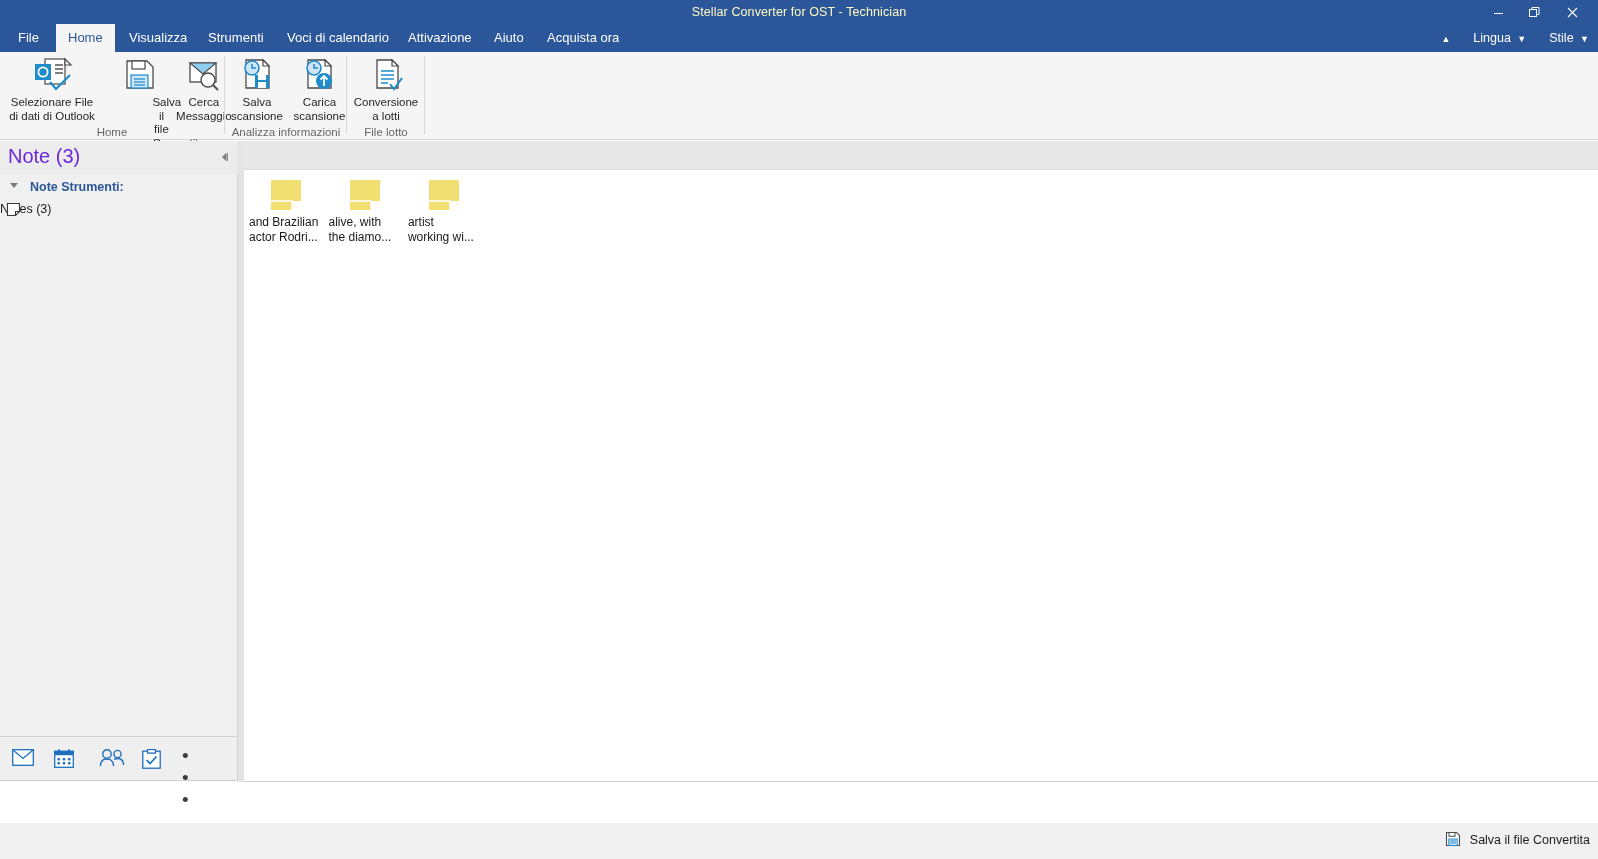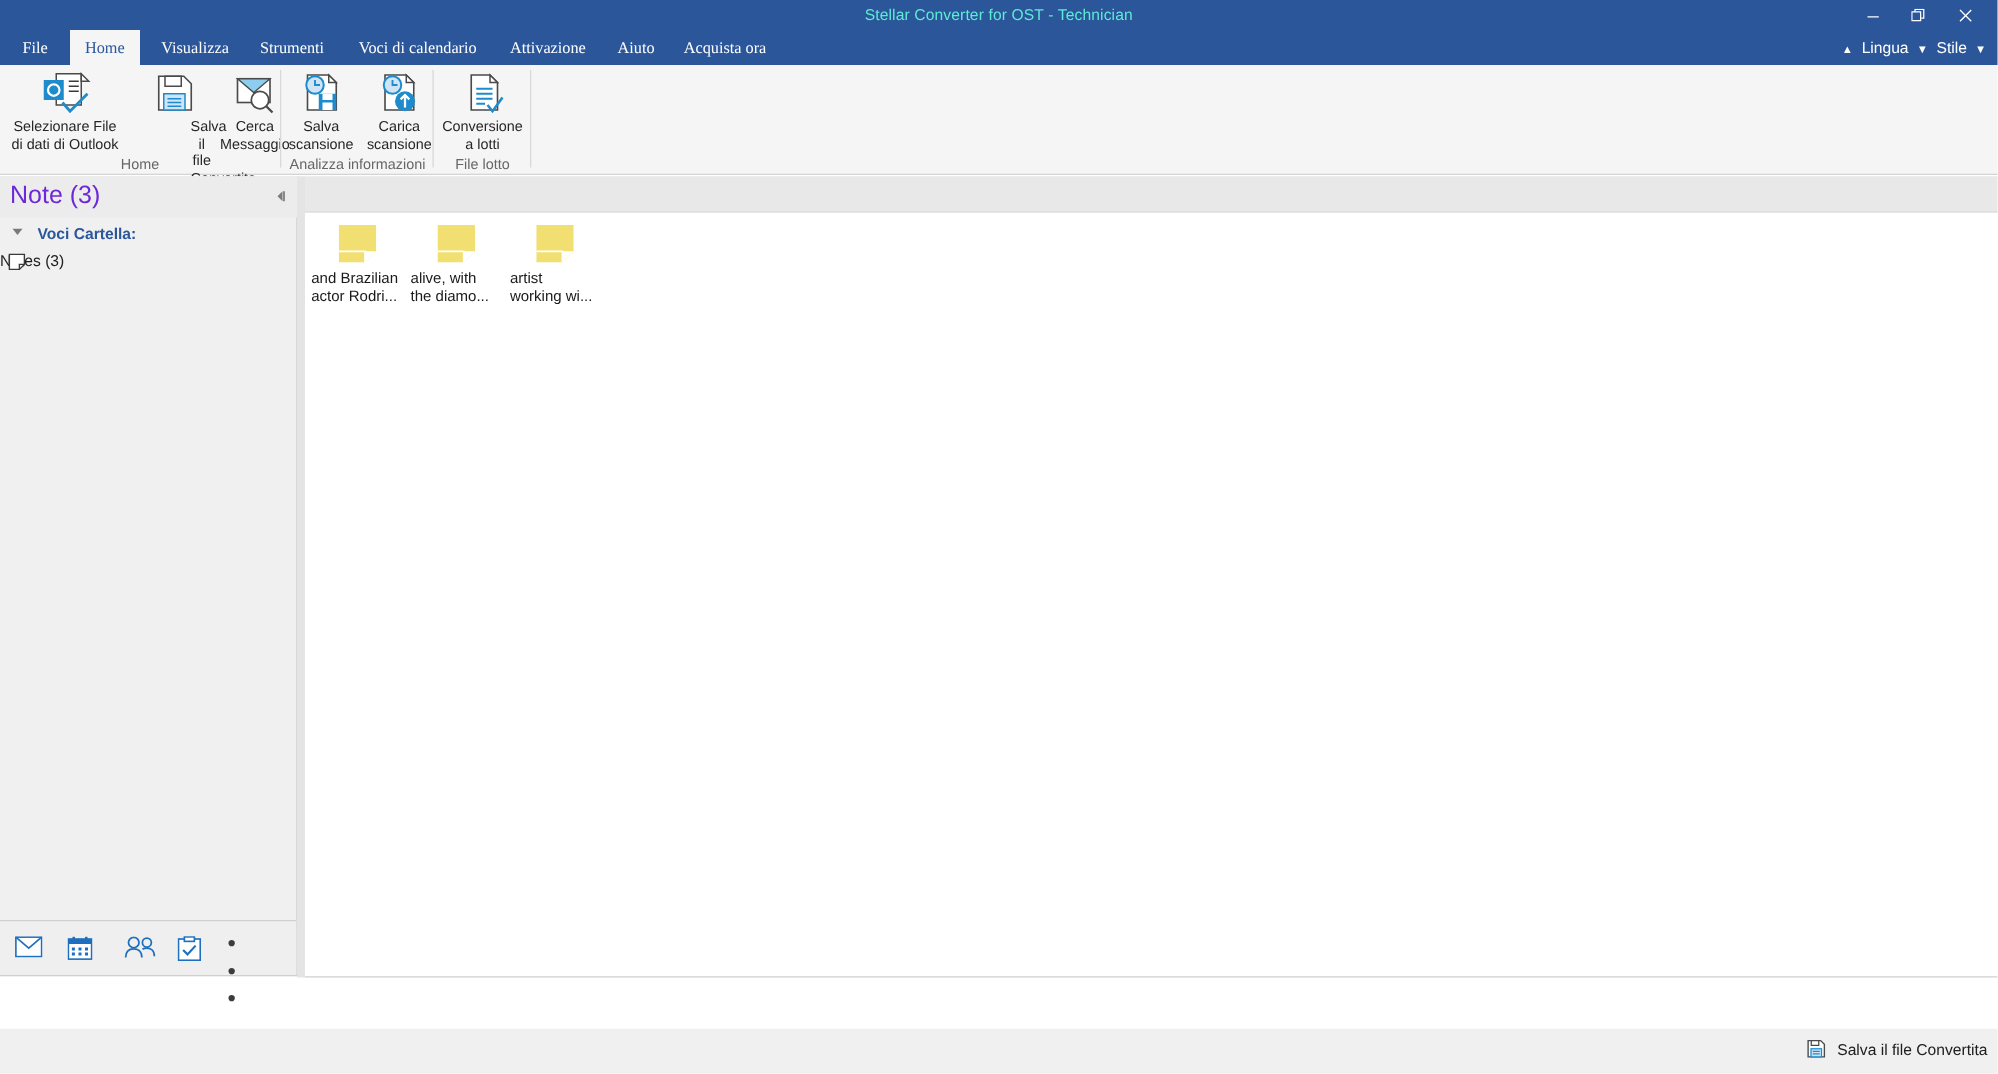--- a/index.html
+++ b/index.html
@@ -13,21 +13,21 @@
 
   
   #titlebar {
     position: absolute; left: 0; top: 0; width: 1598px; height: 24px;
     background: #2b579a;
     color: #ffffff;
   }
   #title-text {
     position: absolute; left: 0; top: 0; width: 1598px; height: 24px;
     line-height: 24px; text-align: center;
-    font-size: 12.5px; color: #5eead4;
+    font-size: 12.5px; color: #fef9c3;
     letter-spacing: .1px;
   }
   .wbtn {
     position: absolute; top: 0; height: 24px; width: 36px;
     color: #ffffff; font-size: 13px; line-height: 24px; text-align: center;
     cursor: default;
   }
   .wbtn svg { vertical-align: middle; }
   #btn-min  { right: 82px; }
   #btn-max  { right: 46px; }
@@ -38,32 +38,31 @@
     position: absolute; left: 0; top: 24px; width: 1598px; height: 28px;
     background: #2b579a;
   }
   .tab {
     position: absolute; top: 0; height: 28px;
     line-height: 28px;
     font-size: 13px; color: #ffffff;
     padding: 0 12px;
     white-space: nowrap;
     cursor: default;
-    font-family: Liberation Serif, serif;
   }
   .tab.active {
     background: #f5f5f5;
     color: #2b579a;
   }
   #ribbon-right {
     position: absolute; right: 6px; top: 0; height: 28px;
     line-height: 28px; font-size: 12.5px; color: #ffffff;
     white-space: nowrap;
   }
-  #ribbon-right .rr-item { display: inline-block; margin-left: 4px; cursor: default; }
+  #ribbon-right .rr-item { display: inline-block; margin-left: 20px; cursor: default; }
   #ribbon-right .caret { display: inline-block; font-size: 9px; margin: 0 3px; vertical-align: middle; }
 
   
   #ribbon {
     position: absolute; left: 0; top: 52px; width: 1598px; height: 88px;
     background: #f5f5f5;
     border-bottom: 1px solid #d4d4d4;
   }
   .rgroup {
     position: absolute; top: 0; height: 88px;
@@ -370,21 +369,21 @@
       <svg width="14" height="14" viewBox="0 0 14 14">
         <path d="M8 3 L4 7 L8 11 Z" fill="#7d7d7d"></path>
         <rect x="8.5" y="3" width="1.4" height="8" fill="#7d7d7d"></rect>
       </svg>
     </div>
   </div>
 
   <div id="tree">
     <div class="tree-root">
       <span class="twisty"></span>
-      <span>Voci Cartella:</span>
+      <span>Note Strumenti:</span>
     </div>
     <div class="tree-item">
       <span class="nicon">
         <svg width="15" height="15" viewBox="0 0 15 15">
           <path d="M1.5 1.5 H13.5 V9.5 L9.5 13.5 H1.5 Z" fill="#ffffff" stroke="#3a3a3a" stroke-width="1.1"></path>
           <path d="M13.5 9.5 L9.5 9.5 L9.5 13.5" fill="none" stroke="#3a3a3a" stroke-width="1.1"></path>
         </svg>
       </span>
       <span>Notes (3)</span>
     </div>

